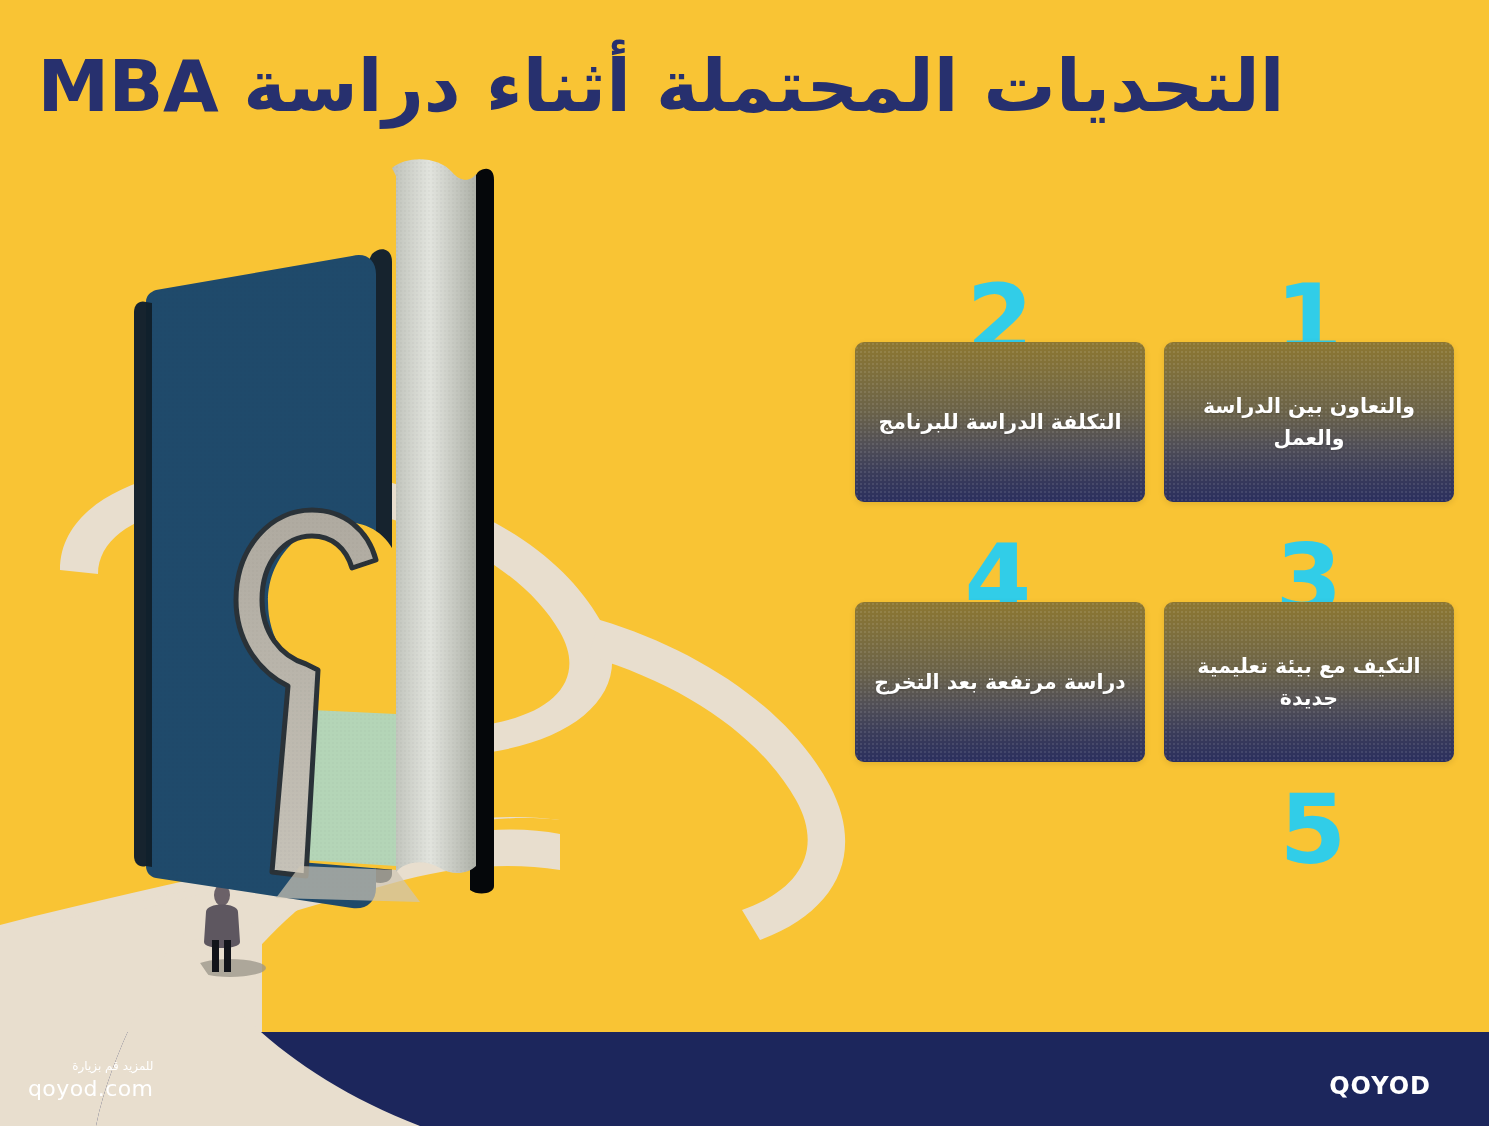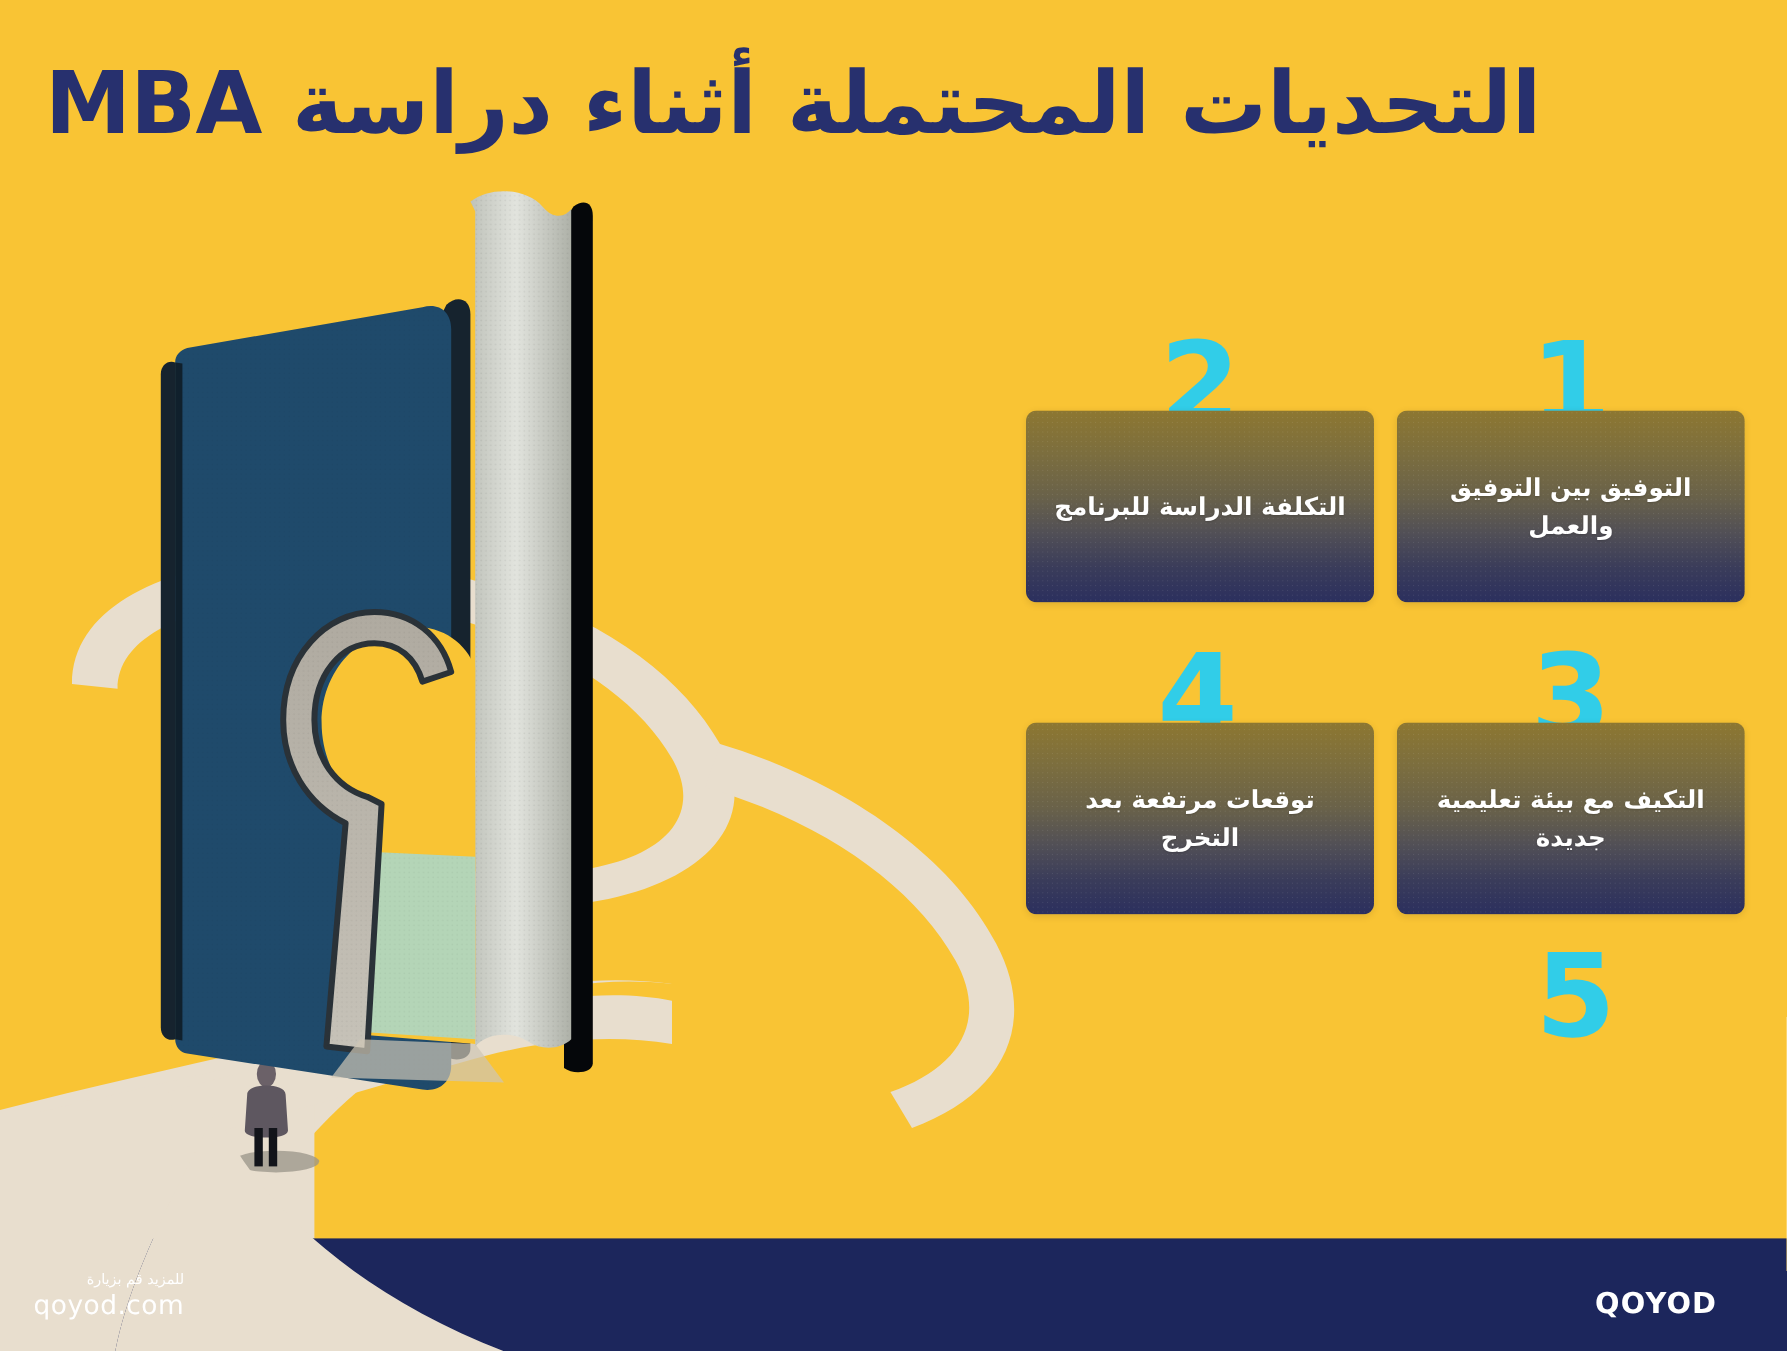--- a/index.html
+++ b/index.html
@@ -264,42 +264,42 @@
 
       </g>
     </svg>
   </div>
 
   <div class="cards">
 
     <div class="card-wrap pos1">
       <div class="card-num">1</div>
       <div class="card">
-        <div class="card-text">التوفيق بين التوفيق والعمل</div>
+        <div class="card-text">والتعاون بين الدراسة والعمل</div>
       </div>
     </div>
 
     <div class="card-wrap pos2">
       <div class="card-num">2</div>
       <div class="card">
         <div class="card-text">التكلفة الدراسة للبرنامج</div>
       </div>
     </div>
 
     <div class="card-wrap pos3">
       <div class="card-num">3</div>
       <div class="card">
         <div class="card-text">التكيف مع بيئة تعليمية جديدة</div>
       </div>
     </div>
 
     <div class="card-wrap pos4">
       <div class="card-num">4</div>
       <div class="card">
-        <div class="card-text">توقعات مرتفعة بعد التخرج</div>
+        <div class="card-text">دراسة مرتفعة بعد التخرج</div>
       </div>
     </div>
 
     <div class="card-wrap pos5">
       <div class="card-num">5</div>
     </div>
 
   </div>
 
   <div class="footer-band"></div>

